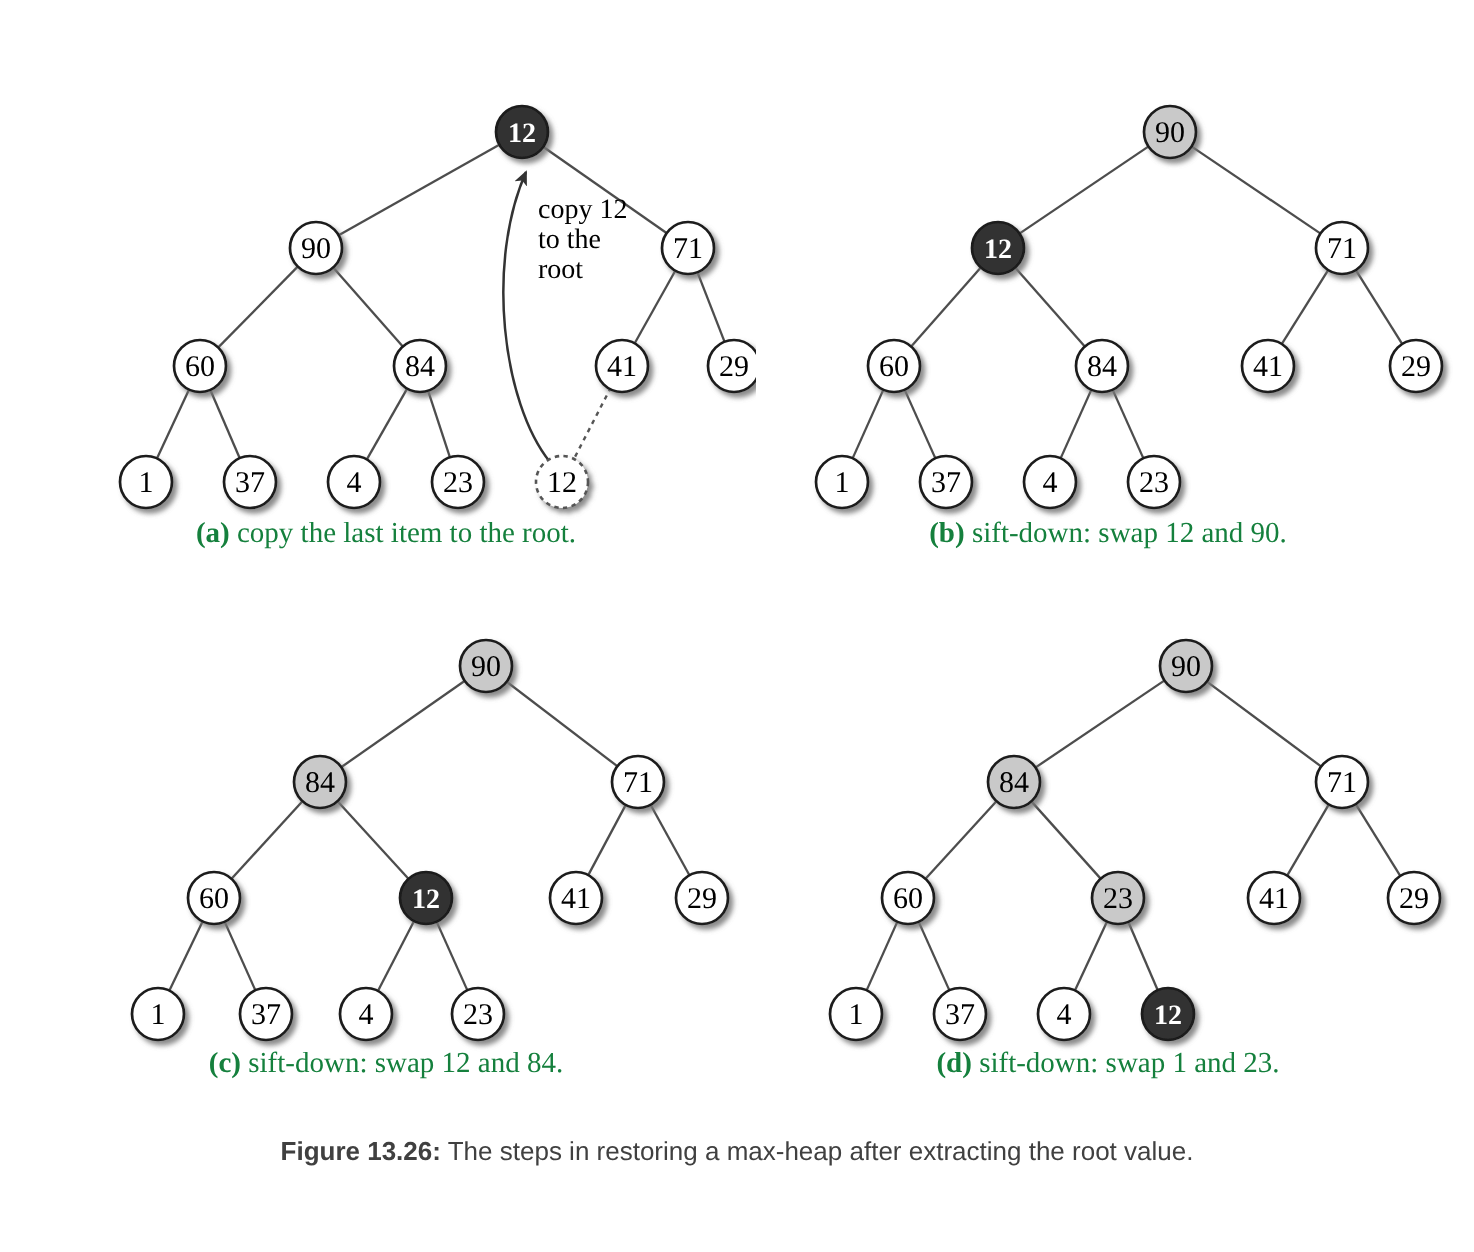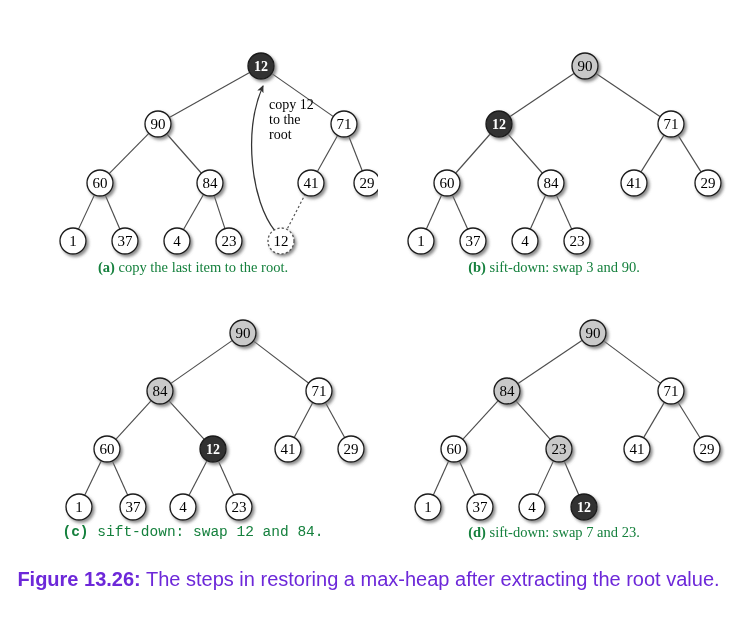--- a/index.html
+++ b/index.html
@@ -37,22 +37,22 @@
   .panel-caption b {
     font-weight: bold;
   }
   #fig-caption {
     position: absolute;
     left: 0;
     top: 568px;
     width: 737px;
     text-align: center;
     font-family: "Liberation Sans", sans-serif;
-    font-size: 20px;
-    color: #6d28d9;
+    font-size: 13px;
+    color: #404040;
   }
   #fig-caption .fc-label {
     font-weight: bold;
   }
   text {
     font-family: "Liberation Serif", serif;
   }
 </style>
 </head>
 <body>
@@ -204,21 +204,21 @@
             <text x="147" y="218" text-anchor="middle" font-size="15" font-family="&quot;Liberation Serif&quot;, serif" font-weight="normal" fill="#000000">4</text>
           </g>
           <g>
             <circle cx="199" cy="213" r="13" fill="#ffffff" stroke="#1a1a1a" stroke-width="1.35" filter="url(#svg-b-sh)"></circle>
             <text x="199" y="218" text-anchor="middle" font-size="15" font-family="&quot;Liberation Serif&quot;, serif" font-weight="normal" fill="#000000">23</text>
           </g>
         </g>
       </svg>
     <div class="panel-caption" style="top:231px;">
       <b>(b)</b>
-      <span>sift-down: swap 3 and 90.</span>
+      <span>sift-down: swap 12 and 90.</span>
     </div>
   </div>
 
   <div class="panel" id="panel-c" style="left:8px; top:305px; width:370px; height:240px;">
     <svg class="panel-svg" id="svg-c" width="370" height="222" viewBox="0 0 370 222">
         <defs>
           <filter id="svg-c-sh" x="-60%" y="-60%" width="240%" height="240%">
             <feDropShadow dx="2" dy="2.2" stdDeviation="1.4" flood-color="#777777" flood-opacity="0.85"></feDropShadow>
           </filter>
         </defs>
@@ -274,21 +274,21 @@
           <g>
             <circle cx="175" cy="202" r="13" fill="#ffffff" stroke="#1a1a1a" stroke-width="1.35" filter="url(#svg-c-sh)"></circle>
             <text x="175" y="207" text-anchor="middle" font-size="15" font-family="&quot;Liberation Serif&quot;, serif" font-weight="normal" fill="#000000">4</text>
           </g>
           <g>
             <circle cx="231" cy="202" r="13" fill="#ffffff" stroke="#1a1a1a" stroke-width="1.35" filter="url(#svg-c-sh)"></circle>
             <text x="231" y="207" text-anchor="middle" font-size="15" font-family="&quot;Liberation Serif&quot;, serif" font-weight="normal" fill="#000000">23</text>
           </g>
         </g>
       </svg>
-    <div class="panel-caption" style="top:219px;font-family:Liberation Mono, monospace;">
+    <div class="panel-caption" style="top:219px;">
       <b>(c)</b>
       <span>sift-down: swap 12 and 84.</span>
     </div>
   </div>
 
   <div class="panel" id="panel-d" style="left:378px; top:305px; width:352px; height:240px;">
     <svg class="panel-svg" id="svg-d" width="352" height="222" viewBox="0 0 352 222">
         <defs>
           <filter id="svg-d-sh" x="-60%" y="-60%" width="240%" height="240%">
             <feDropShadow dx="2" dy="2.2" stdDeviation="1.4" flood-color="#777777" flood-opacity="0.85"></feDropShadow>
@@ -348,21 +348,21 @@
             <text x="154" y="207" text-anchor="middle" font-size="15" font-family="&quot;Liberation Serif&quot;, serif" font-weight="normal" fill="#000000">4</text>
           </g>
           <g>
             <circle cx="206" cy="202" r="13" fill="#333333" stroke="#1a1a1a" stroke-width="1.35" filter="url(#svg-d-sh)"></circle>
             <text x="206" y="207" text-anchor="middle" font-size="14" font-family="&quot;Liberation Sans&quot;, sans-serif" font-weight="bold" fill="#ffffff">12</text>
           </g>
         </g>
       </svg>
     <div class="panel-caption" style="top:219px;">
       <b>(d)</b>
-      <span>sift-down: swap 7 and 23.</span>
+      <span>sift-down: swap 1 and 23.</span>
     </div>
   </div>
 
   <div id="fig-caption">
     <span class="fc-label">Figure 13.26:</span>
     <span>The steps in restoring a max-heap after extracting the root value.</span>
   </div>
 
 </div>
 

